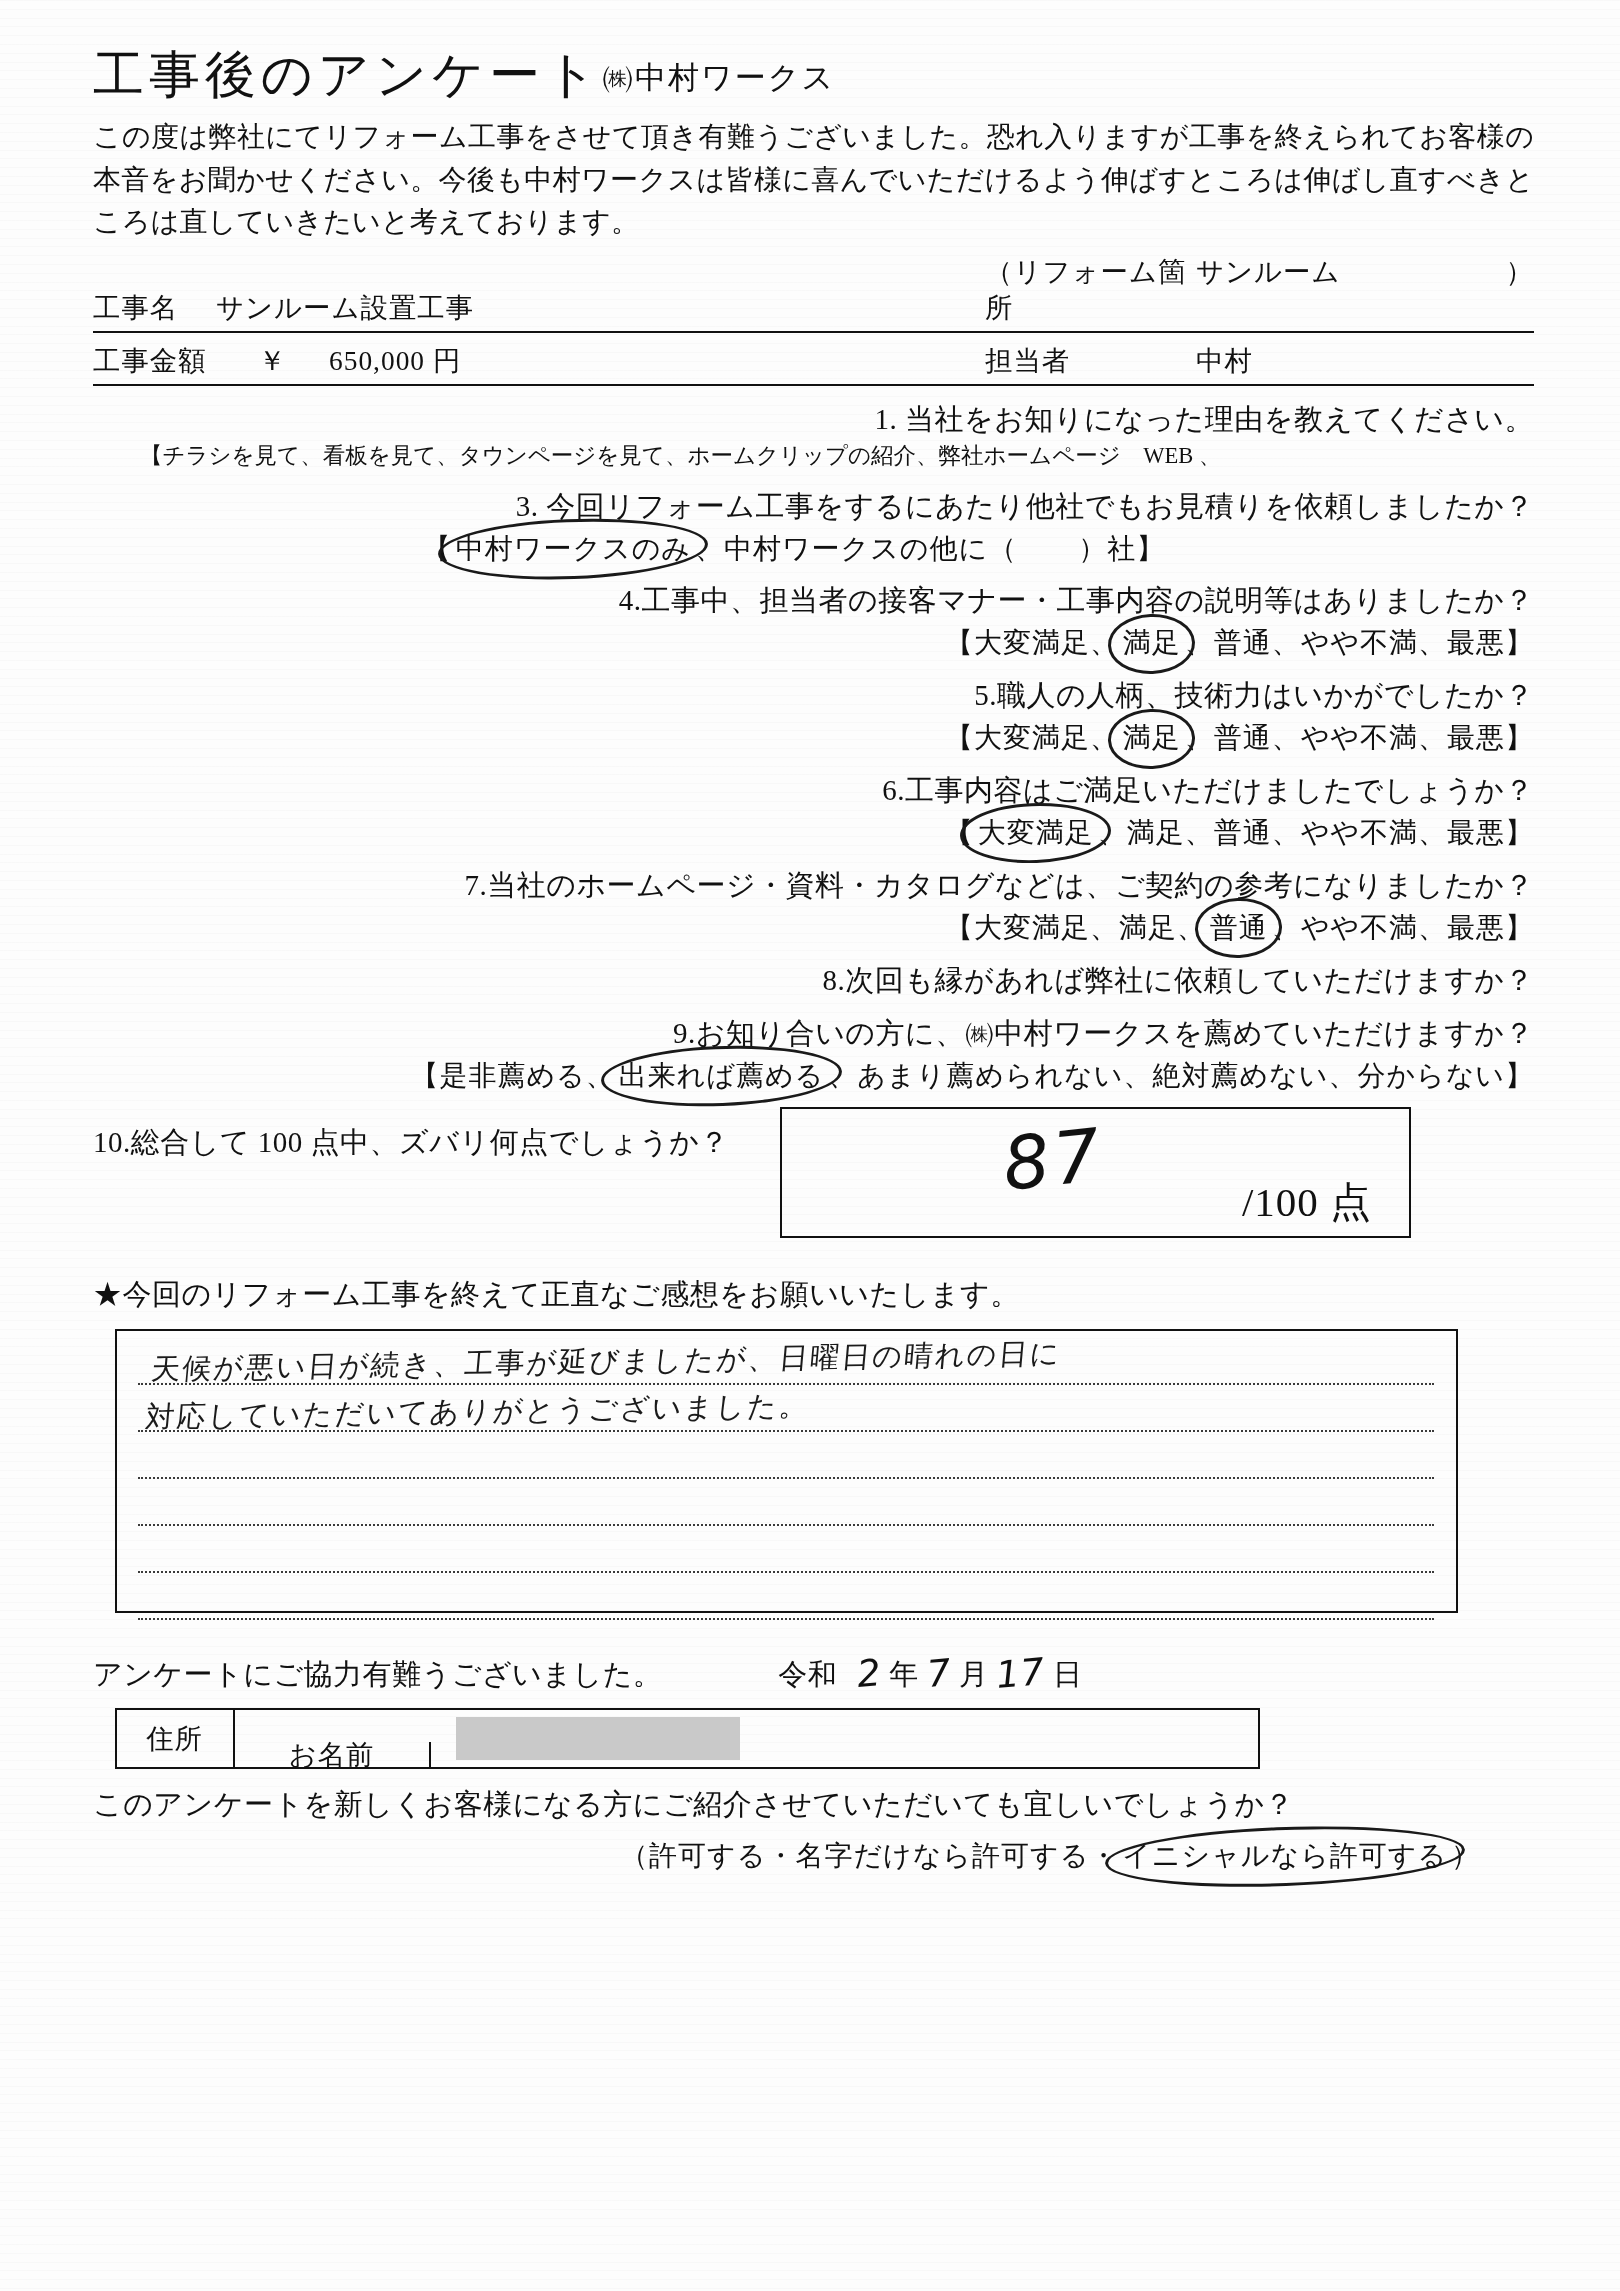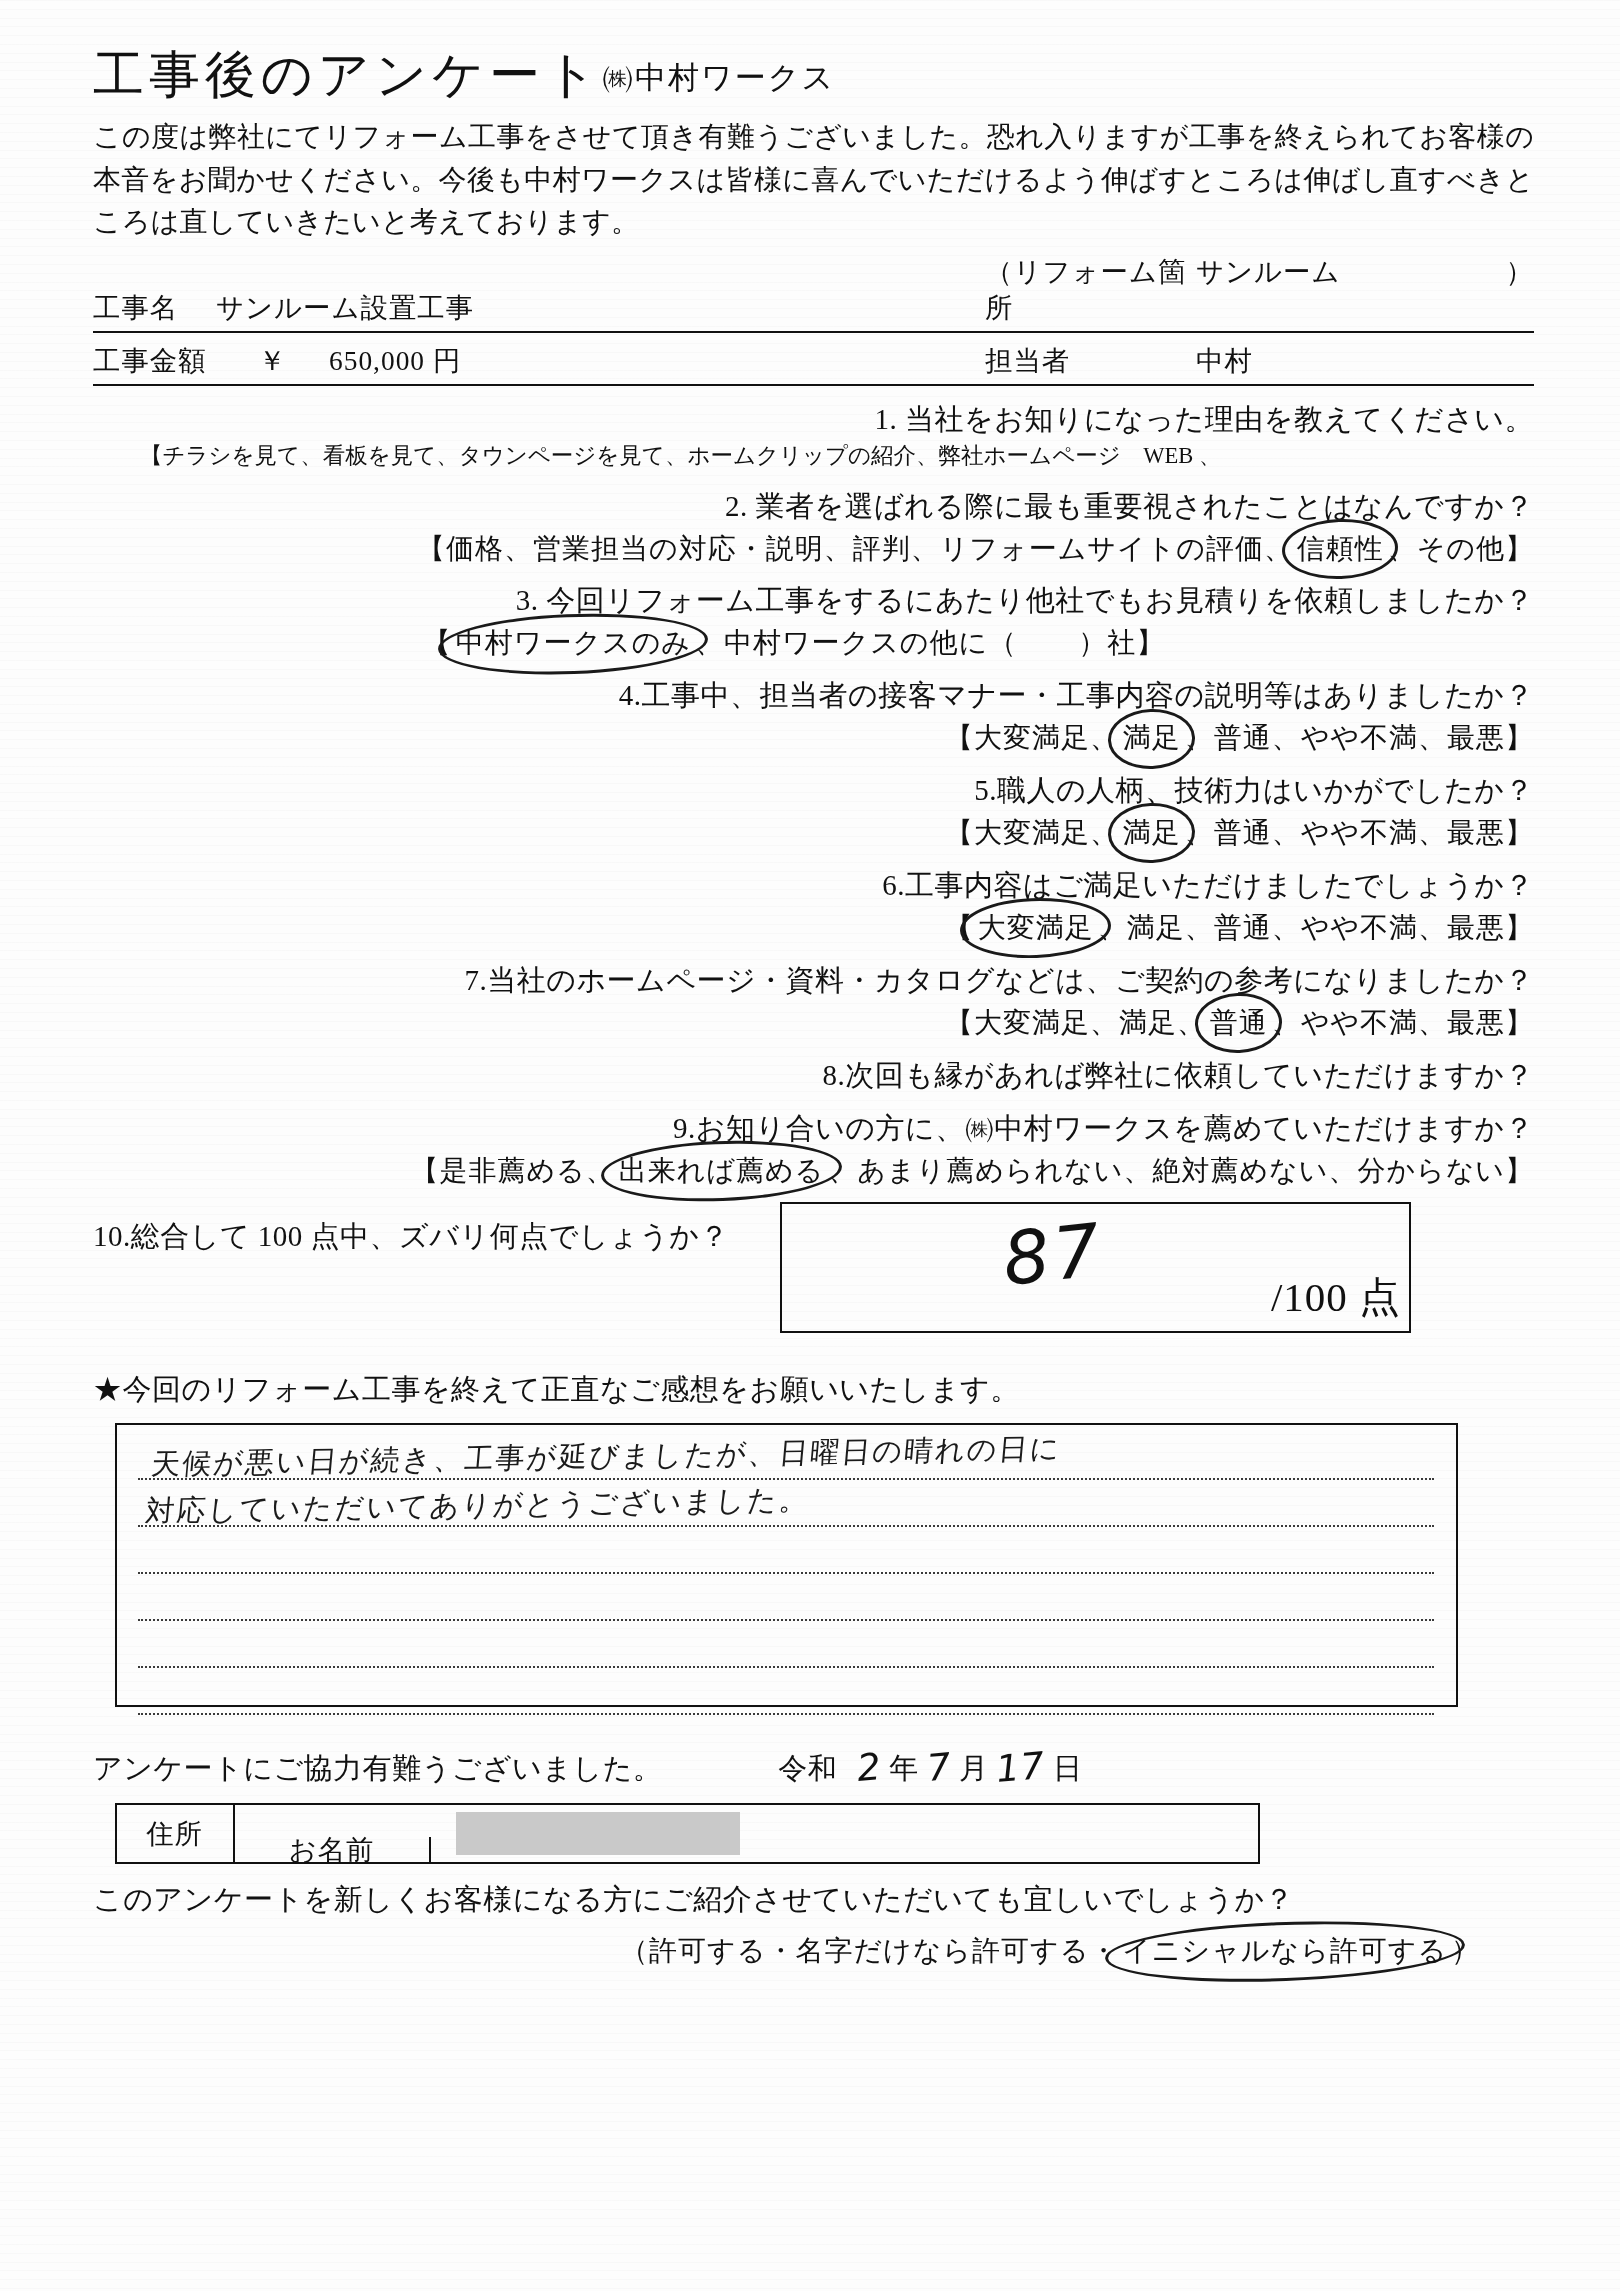--- a/index.html
+++ b/index.html
@@ -146,21 +146,21 @@
     left:221px;top:7.8px;
     font-family:"DejaVu Sans",sans-serif;
     font-size:73px;
     font-style:italic;
     font-weight:400;
     transform:rotate(-6deg);
     letter-spacing:3.9px;
   }
   .score-den{
     position:absolute;
-    right:8px;bottom:5.9px;
+    right:37px;bottom:5.9px;
     font-size:41px;
     letter-spacing:1px;
     white-space:nowrap;
   }
 
   
   .comment-prompt{
     font-size:29px;
     letter-spacing:0.5px;
     margin-top:37px;
@@ -302,29 +302,20 @@
   </div>
 
   <div class="qblock">
     <div class="qtext">
       <span>1.</span>
       <span>当社をお知りになった理由を教えてください。</span>
     </div>
     <div class="qsub">【チラシを見て、看板を見て、タウンページを見て、ホームクリップの紹介、弊社ホームページ　WEB 、</div>
   </div>
 
-  <div class="qblock">
-    <div class="qtext">
-      <span>2.</span>
-      <span>業者を選ばれる際に最も重要視されたことはなんですか？</span>
-    </div>
-    <div class="ansline">
-      <span>【価格、営業担当の対応・説明、評判、リフォームサイトの評価、</span><span class="circled">信頼性</span><span>、その他】</span>
-    </div>
-  </div>
 
   <div class="qblock">
     <div class="qtext">
       <span>3.</span>
       <span>今回リフォーム工事をするにあたり他社でもお見積りを依頼しましたか？</span>
     </div>
     <div class="ansline q3">
       <span>【</span><span class="circled wide">中村ワークスのみ</span><span>、中村ワークスの他に（</span><span class="blankbox small"></span><span>）社】</span>
     </div>
   </div>

